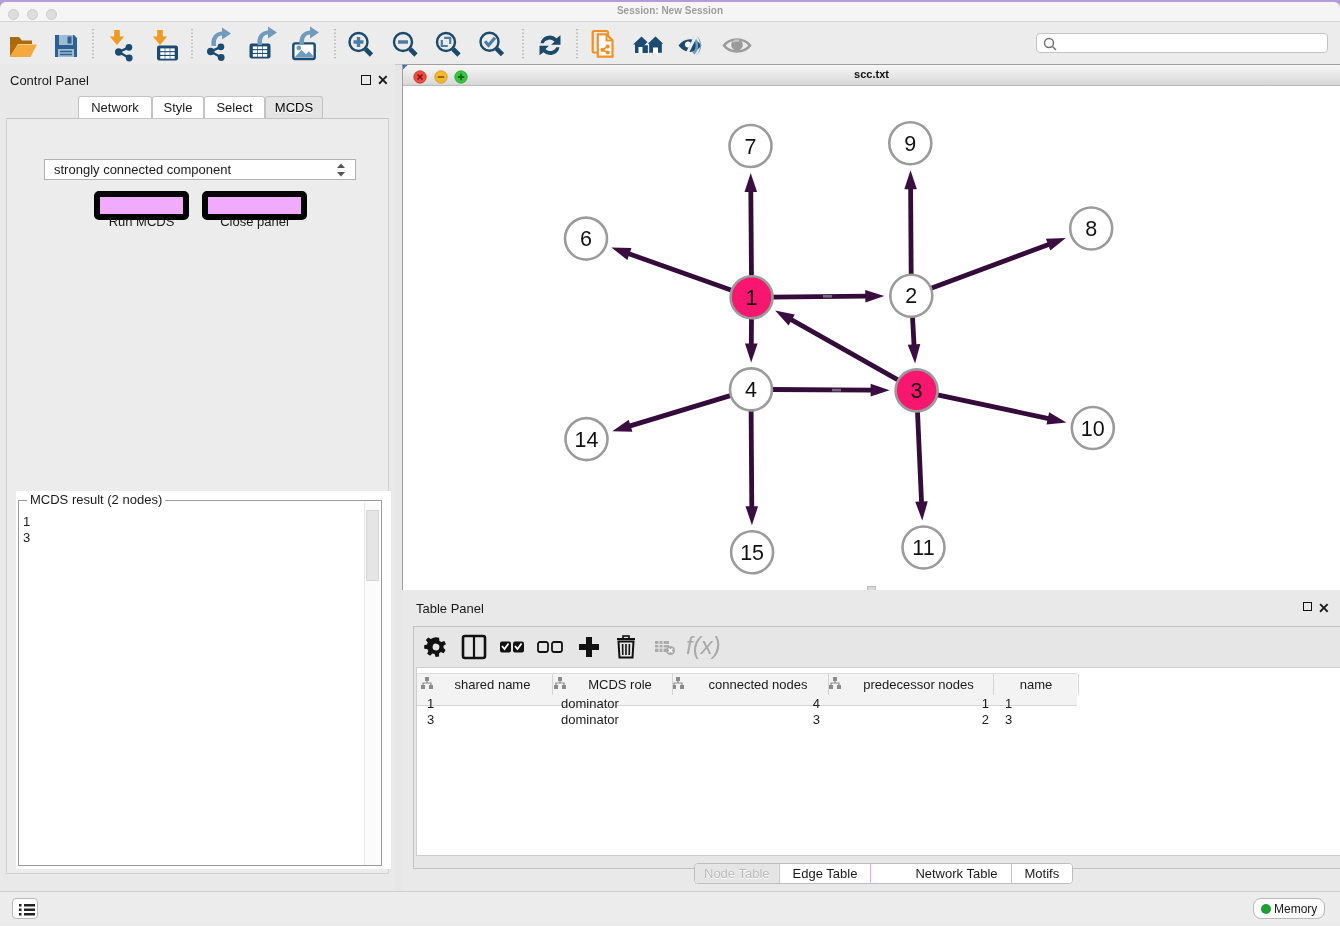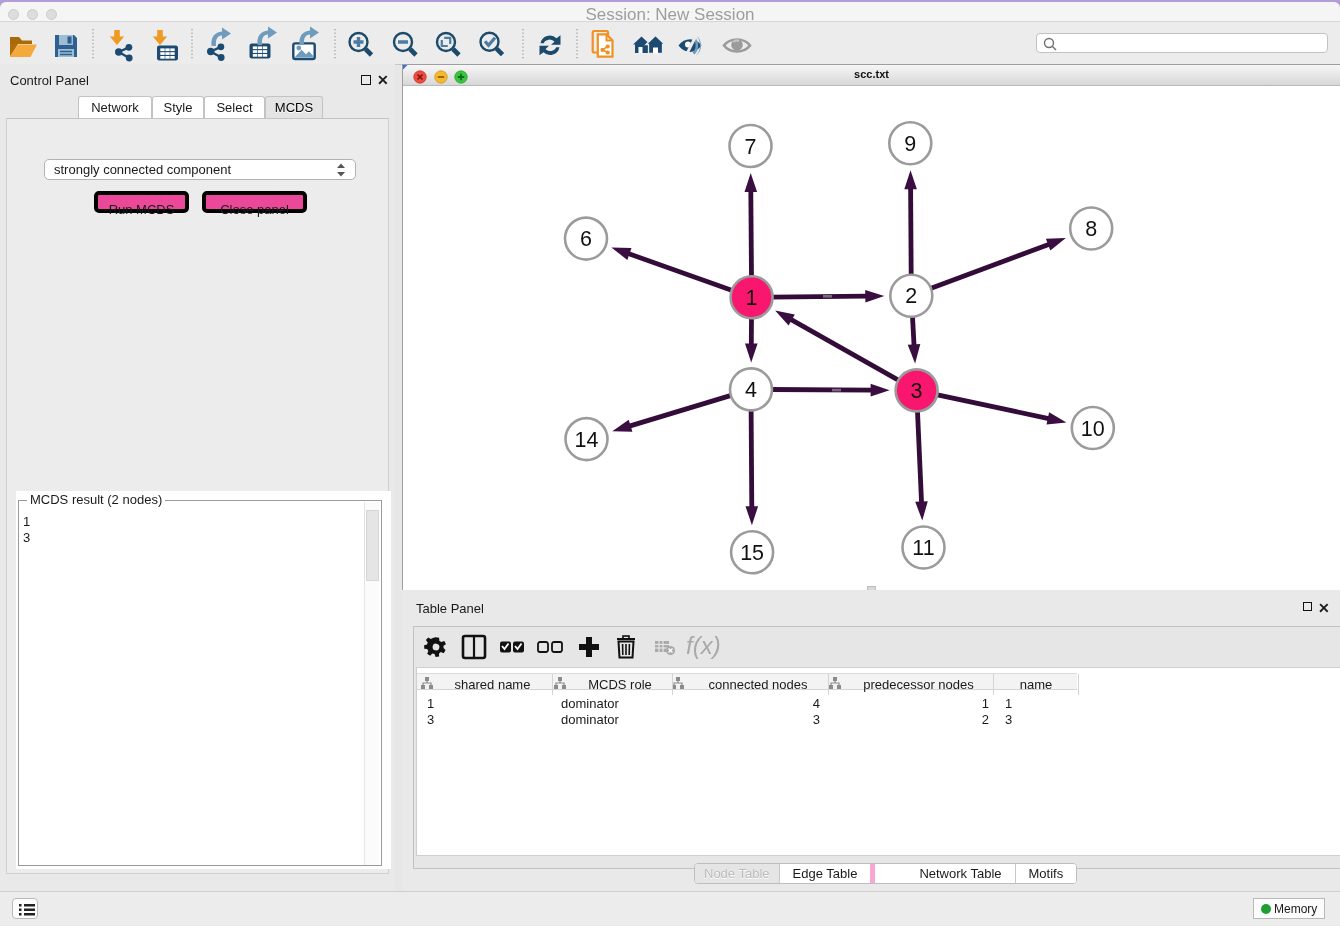--- a/index.html
+++ b/index.html
@@ -1,61 +1,61 @@
 <!DOCTYPE html>
 <html><head><meta charset="utf-8">
 <style>
 *{margin:0;padding:0;box-sizing:border-box;}
 html,body{width:1340px;height:926px;overflow:hidden;}
 body{background:#b49cd6;font-family:"Liberation Sans",sans-serif;font-size:13px;color:#1a1a1a;}
 #win{position:absolute;left:0;top:2px;width:1340px;height:924px;background:#e7e7e7;border-radius:6px 6px 0 0;overflow:hidden;}
 #titlebar{position:absolute;left:0;top:0;width:1340px;height:20px;background:#f5f5f5;border-bottom:1px solid #d6d6d6;border-radius:6px 6px 0 0;}
 .tl{position:absolute;top:7px;width:11px;height:11px;border-radius:50%;background:#dddddd;border:1px solid #cccccc;}
-#title{position:absolute;top:3px;width:100%;text-align:center;color:#9d9d9d;font-size:17px;}
+#title{position:absolute;top:3px;width:100%;text-align:center;color:#9d9d9d;font-size:10px;font-weight:bold;}
 #toolbar{position:absolute;left:0;top:20px;width:1340px;height:43px;background:#ececec;border-bottom:1px solid #c8c8c8;}
 #searchbox{position:absolute;left:1036px;top:11px;width:292px;height:20px;background:#fff;border:1px solid #c2c2c2;border-radius:4px;}
 
 #cpanel{position:absolute;left:0;top:62px;width:395px;height:828px;background:#e9e9e9;}
 #cphead{position:absolute;left:10px;top:9px;font-size:13px;}
 #cpmax{position:absolute;left:361px;top:11px;width:10px;height:10px;border:1.5px solid #111;}
 #cpclose{position:absolute;left:377px;top:8px;font-size:14px;font-weight:bold;}
 #tabs{position:absolute;left:78px;top:32px;height:22px;display:flex;}
 .tab{height:22px;border:1px solid #c3c3c3;border-bottom:none;background:#fff;text-align:center;padding-top:3px;font-size:13px;border-radius:3px 3px 0 0;}
 .tabsel{background:#e4e4e4;color:#000000;text-shadow:0 1px 0 #fff;}
 #cpcontent{position:absolute;left:6px;top:54px;width:383px;height:756px;background:#ececec;border:1px solid #d0d0d0;border-top:1px solid #c3c3c3;}
 #optlabel{position:absolute;left:0;top:73px;width:395px;text-align:center;}
-#combo{position:absolute;left:44px;top:95px;width:312px;height:21px;background:#fff;border:1px solid #b2b2b2;border-radius:5px;padding:2px 0 0 9px;}
-.btn{position:absolute;height:22px;background:#ec4899;border:4px solid #000000;border-radius:5px;text-align:center;padding-top:7px;font-size:13px;}
+#combo{position:absolute;left:44px;top:95px;width:312px;height:21px;background:#fff;border:1px solid #b2b2b2;border-radius:0;padding:2px 0 0 9px;}
+.btn{position:absolute;height:22px;background:#f0abfc;border:6px solid #000000;border-radius:5px;text-align:center;padding-top:17px;font-size:13px;}
 #resultpane{position:absolute;left:16px;top:427px;width:375px;height:378px;background:#fff;padding-left:8px;}
 #resultbox{position:absolute;left:2px;top:9px;width:364px;height:366px;border:1px solid #9a9a9a;}
 #resultlabel{position:absolute;left:8px;top:-9px;background:#fff;padding:0 3px;font-size:13px;}
 #scroll1{position:absolute;left:345px;top:1px;width:15px;height:363px;background:#fbfbfb;border-left:1px solid #e6e6e6;}
 #thumb1{position:absolute;left:1px;top:8px;width:13px;height:71px;background:#e5e5e5;border:1px solid #d6d6d6;}
 
 #netwin{position:absolute;left:402px;top:62px;width:938px;height:526px;border:1px solid #9e9e9e;border-right:none;background:#fff;}
 #nethead{position:absolute;left:0;top:0;width:100%;height:21px;background:linear-gradient(#f7f7f7,#d7d7d7);border-bottom:1px solid #b9b9b9;}
 #nettitle{position:absolute;top:3px;width:100%;text-align:center;font-weight:bold;font-size:11px;color:#111;}
 #canvas{position:absolute;left:0;top:22px;width:937px;height:503px;background:#fff;}
 
 #tpanel{position:absolute;left:402px;top:588px;width:938px;height:302px;background:#e9e9e9;}
 #tphead{position:absolute;left:14px;top:11px;font-size:13px;}
 #tpmax{position:absolute;left:901px;top:12px;width:9px;height:9px;border:1.5px solid #111;}
 #tpclose{position:absolute;left:916px;top:10px;font-size:14px;font-weight:bold;}
 #tcontainer{position:absolute;left:11px;top:36px;width:927px;height:243px;background:#e6e6e6;border:1px solid #c2c2c2;border-right:none;}
 #ttoolbar{position:absolute;left:0;top:0;width:100%;height:39px;}
 #ttable{position:absolute;left:2px;top:40px;width:925px;height:189px;background:#fff;border:1px solid #cfcfcf;border-right:none;}
-#thead{position:absolute;left:0px;top:5px;width:660px;height:17px;background:#f3f3f3;border-top:1px solid #dcdcdc;border-bottom:1px solid #d4d4d4;}
+#thead{position:absolute;left:0px;top:5px;width:660px;height:33px;background:#f3f3f3;border-top:1px solid #dcdcdc;border-bottom:1px solid #d4d4d4;}
 .th{position:absolute;top:3px;font-size:13px;text-align:center;}
 .thsep{position:absolute;top:0;height:21px;border-left:1px solid #d4d4d4;}
 .row{position:absolute;font-size:13px;}
 #btabs{position:absolute;left:292px;top:273px;height:21px;display:flex;border:1px solid #bdbdbd;border-radius:4px;overflow:hidden;background:#fff;align-items:flex-end;}
 .btab{height:100%;padding:2px 13px 0 13px;font-size:13px;background:#fff;}
 #statusbar{position:absolute;left:0;top:889px;width:1340px;height:34px;background:#ececec;border-top:1px solid #cfcfcf;}
 #listbtn{position:absolute;left:12px;top:6px;width:26px;height:21px;background:#fcfcfc;border:1px solid #b9b9b9;border-radius:4px;}
-#membtn{position:absolute;left:1253px;top:6px;width:72px;height:21px;background:#fcfcfc;border:1px solid #b9b9b9;border-radius:0;font-size:12px;text-align:center;padding-top:3px;}
+#membtn{position:absolute;left:1253px;top:6px;width:72px;height:21px;background:#fcfcfc;border:1px solid #b9b9b9;border-radius:8px;font-size:12px;text-align:center;padding-top:3px;}
 svg text{font-family:"Liberation Sans",sans-serif;}
 </style></head>
 <body>
 <div id="win">
   <div id="titlebar">
     <div class="tl" style="left:8px;"></div>
     <div class="tl" style="left:27px;"></div>
     <div class="tl" style="left:46px;"></div>
     <div id="title">Session: New Session</div>
   </div>
@@ -422,21 +422,21 @@
         <div class="row" style="left:10px;top:44px;">3</div>
         <div class="row" style="left:144px;top:44px;">dominator</div>
         <div class="row" style="left:255px;top:44px;width:148px;text-align:right;">3</div>
         <div class="row" style="left:411px;top:44px;width:161px;text-align:right;">2</div>
         <div class="row" style="left:588px;top:44px;">3</div>
       </div>
     </div>
     <div id="btabs">
       <div class="btab" style="color:#bcbcbc;background:#e5e5e5;text-shadow:0 1px 0 #fff;padding:2px 9px 0 9px;">Node Table</div>
       <div class="btab" style="border-left:1px solid #c9c9c9;">Edge Table</div>
-      <div class="btab" style="border-left:5px solid #f9a8d4;padding-left:44px;">Network Table</div>
+      <div class="btab" style="border-left:1px solid #f9a8d4;padding-left:44px;">Network Table</div>
       <div class="btab" style="border-left:1px solid #c9c9c9;">Motifs</div>
     </div>
   </div>
 
   <div id="statusbar">
     <div id="listbtn"><svg width="24" height="19" style="margin:1px 0 0 3px">
           <g fill="#222">
             <rect x="3" y="4" width="2.5" height="2.5"></rect>
             <rect x="8" y="4" width="11" height="2.5"></rect>
             <rect x="3" y="8.5" width="2.5" height="2.5"></rect>

